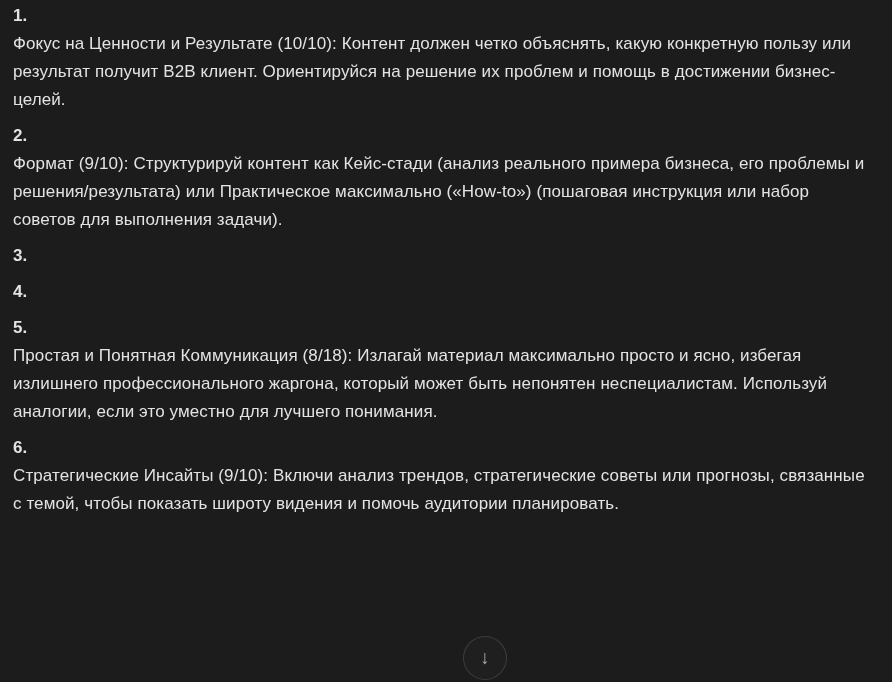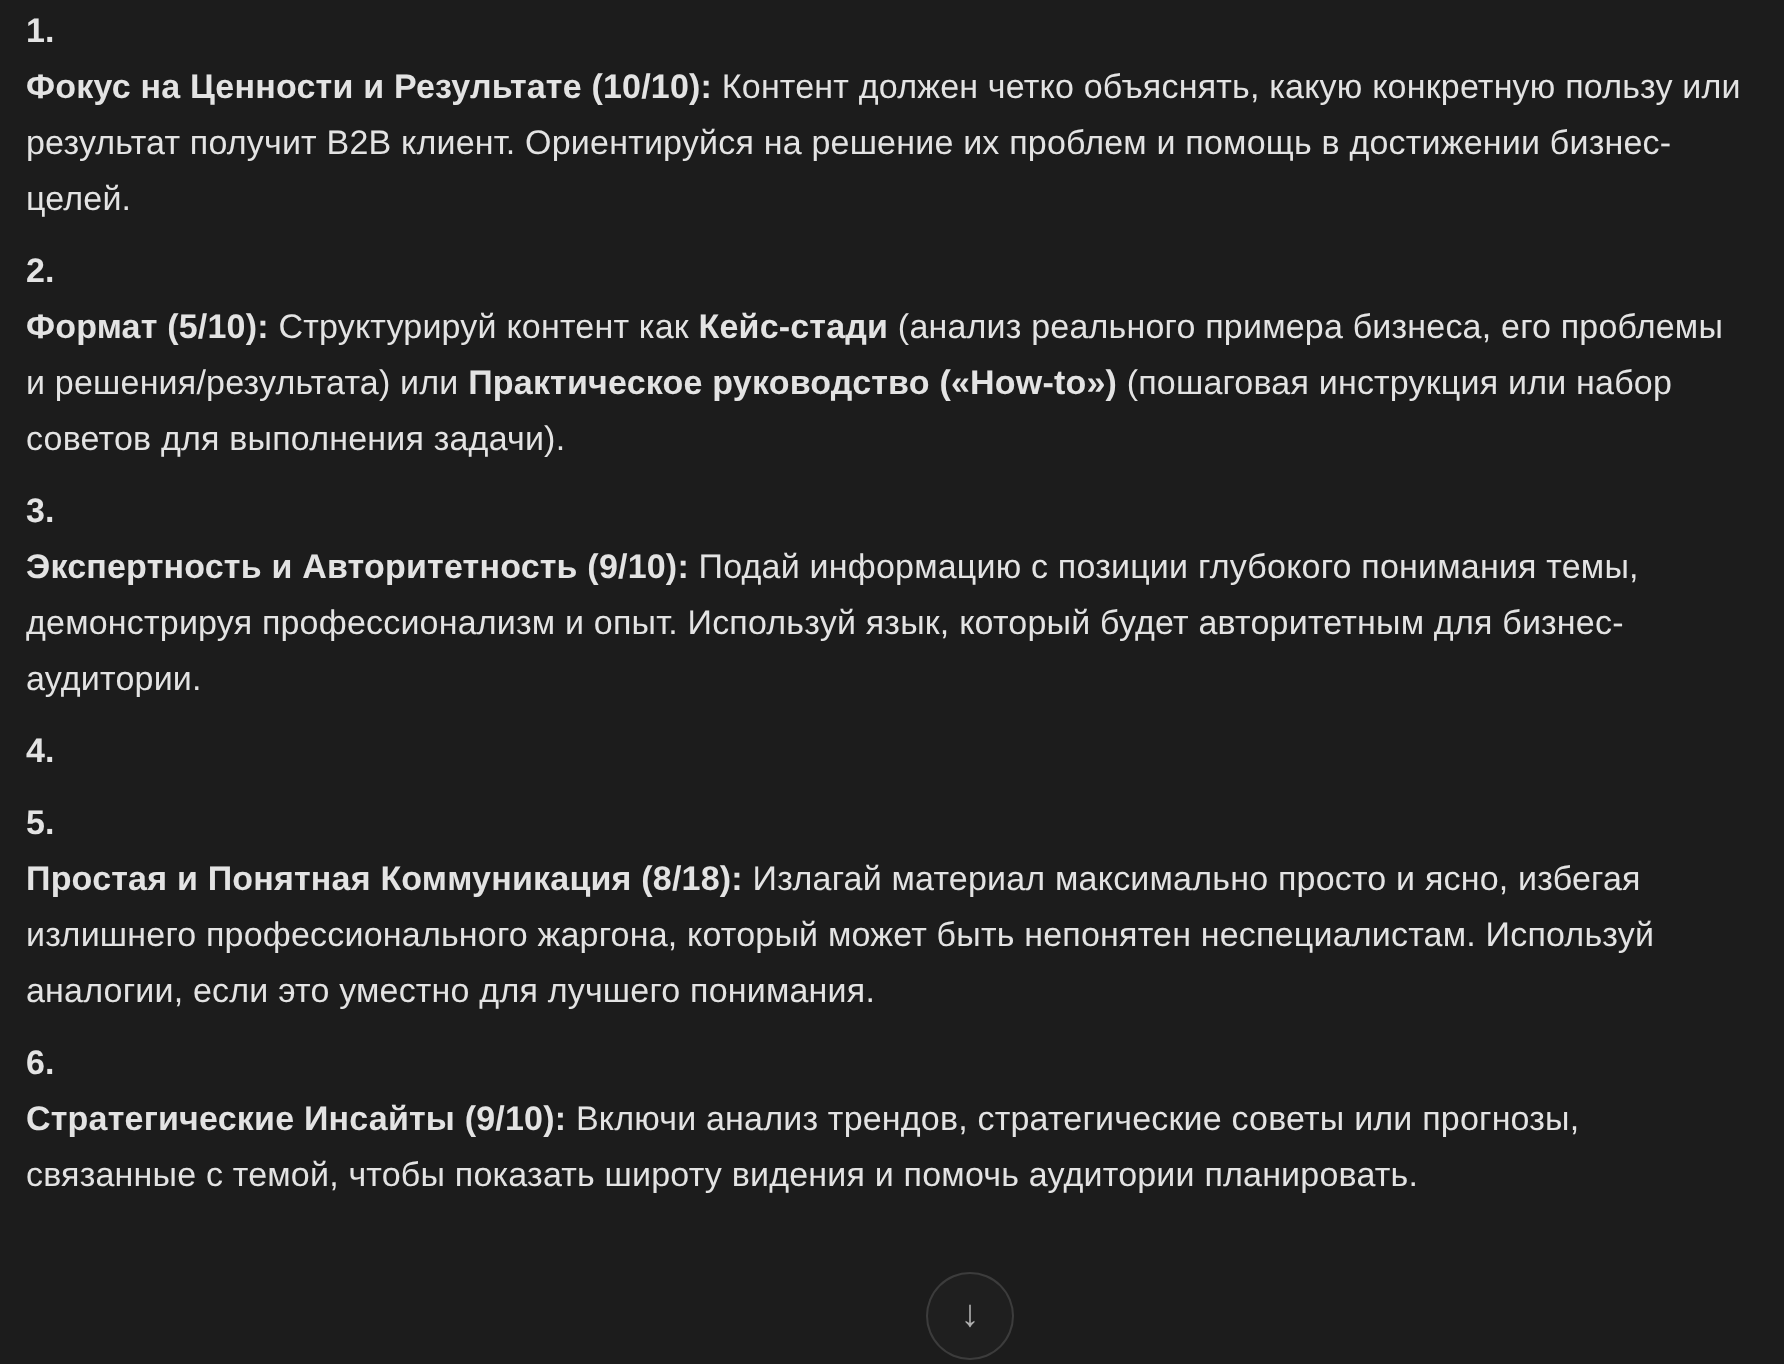--- a/index.html
+++ b/index.html
@@ -24,21 +24,21 @@
     line-height: 28px;
     letter-spacing: 0.1px;
   }
   .list-item {
     margin: 0 0 8px 0;
   }
   .item-number {
     font-weight: 600;
   }
   .item-text .run-bold {
-    font-weight: 700;
+    font-weight: 400;
   }
   .scroll-to-bottom {
     position: absolute;
     left: 463px;
     top: 636px;
     width: 44px;
     height: 44px;
     border-radius: 50%;
     background: #1f1f1f;
     border: 1px solid rgba(255, 255, 255, 0.13);
@@ -63,26 +63,25 @@
 
 <div class="message-content">
   <div id="items-container">
   <div class="list-item">
     <div class="item-number">1.</div>
     <div class="item-text"><span class="run-bold">Фокус на Ценности и Результате (10/10):</span><span> Контент должен четко объяснять, какую конкретную пользу или результат получит B2B клиент. Ориентируйся на решение их проблем и помощь в достижении бизнес-целей.</span></div>
   </div>
 
   <div class="list-item">
     <div class="item-number">2.</div>
-    <div class="item-text"><span class="run-bold">Формат (5/10):</span><span> Структурируй контент как </span><span class="run-bold">Кейс-стади</span><span> (анализ реального примера бизнеса, его проблемы и решения/результата) или </span><span class="run-bold">Практическое руководство («How-to»)</span><span> (пошаговая инструкция или набор советов для выполнения задачи).</span></div>
+    <div class="item-text"><span class="run-bold">Формат (9/10):</span><span> Структурируй контент как </span><span class="run-bold">Кейс-стади</span><span> (анализ реального примера бизнеса, его проблемы и решения/результата) или </span><span class="run-bold">Практическое максимально («How-to»)</span><span> (пошаговая инструкция или набор советов для выполнения задачи).</span></div>
   </div>
 
   <div class="list-item">
     <div class="item-number">3.</div>
-    <div class="item-text"><span class="run-bold">Экспертность и Авторитетность (9/10):</span><span> Подай информацию с позиции глубокого понимания темы, демонстрируя профессионализм и опыт. Используй язык, который будет авторитетным для бизнес-аудитории.</span></div>
   </div>
 
   <div class="list-item">
     <div class="item-number">4.</div>
   </div>
 
   <div class="list-item">
     <div class="item-number">5.</div>
     <div class="item-text"><span class="run-bold">Простая и Понятная Коммуникация (8/18):</span><span> Излагай материал максимально просто и ясно, избегая излишнего профессионального жаргона, который может быть непонятен неспециалистам. Используй аналогии, если это уместно для лучшего понимания.</span></div>
   </div>

